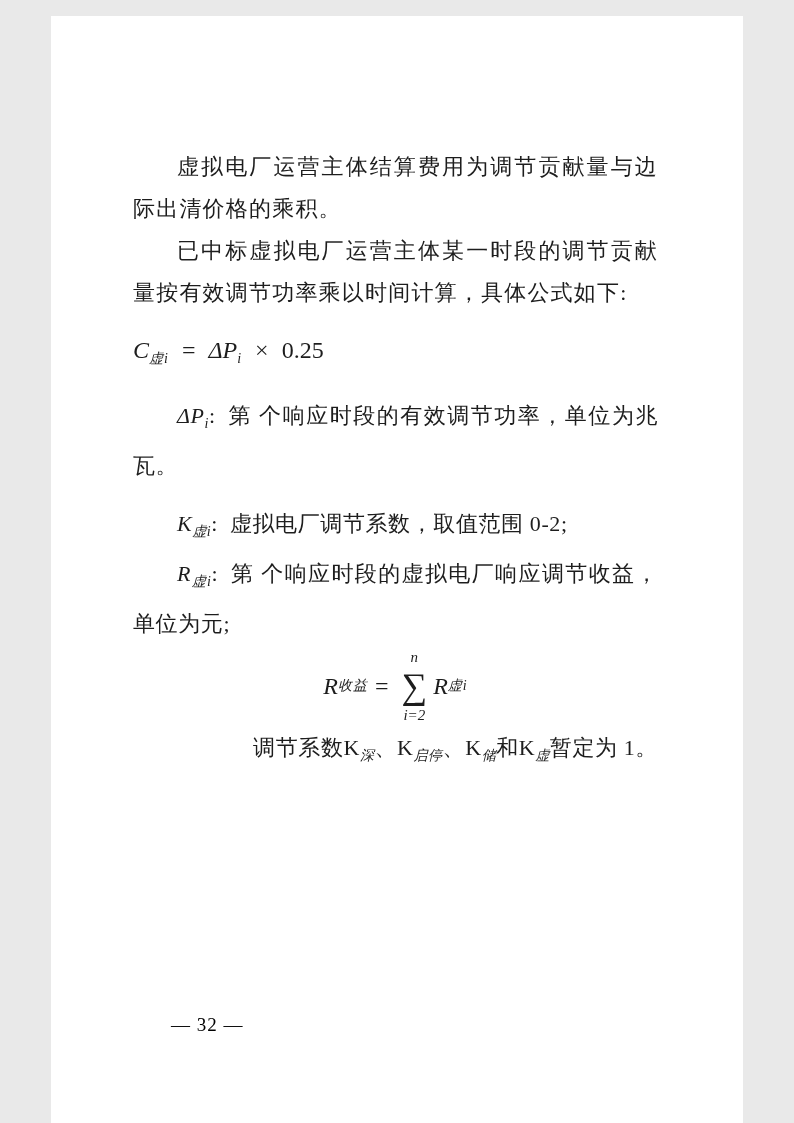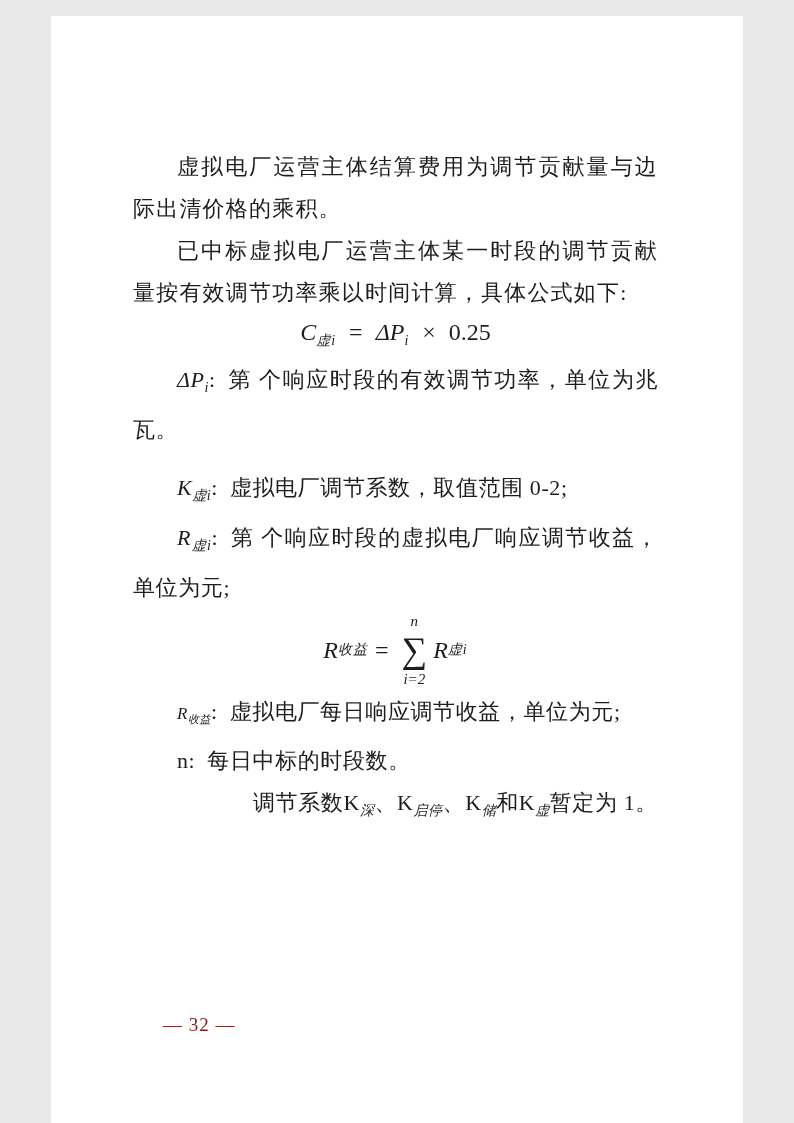--- a/index.html
+++ b/index.html
@@ -15,22 +15,21 @@
     overflow:hidden;
   }
   .para{
     margin:0;
     font-size:22px;line-height:42px;
     text-indent:2em;
     text-align:justify;text-justify:inter-character;
     letter-spacing:1.2px;
   }
   .formula-line{
-    text-align:center;
-    font-size:24px;line-height:28px;
+    font-size:24px;line-height:64px;
     margin:4px 0;
     letter-spacing:0;
     white-space:nowrap;
   }
   .mvar{font-style:italic;}
   .msub{font-style:italic;font-size:14px;vertical-align:-5px;letter-spacing:1px;}
   .mop{margin:0 7px;font-style:normal;}
   .mnum{font-style:normal;}
   .def-line{
     margin:0;
@@ -54,25 +53,26 @@
     display:inline-flex;flex-direction:column;align-items:center;
     margin:0 6px;
   }
   .sum-upper,.sum-lower{font-size:15px;line-height:16px;font-style:italic;letter-spacing:0;}
   .sum-sigma{font-size:36px;line-height:42px;font-style:normal;}
   .coeff{
     margin:0;
     font-size:22px;line-height:42px;
     text-indent:120px;
     letter-spacing:0.6px;
+    text-align:center;
   }
   .footer{
-    position:absolute;left:112px;top:997px;
+    position:absolute;left:120px;top:997px;
     font-size:19px;line-height:24px;letter-spacing:1px;
-    color:#7f1d1d;
+    color:#000000;
   }
 </style>
 </head>
 <body>
 
 <div class="page">
 
   <p class="para">虚拟电厂运营主体结算费用为调节贡献量与边际出清价格的乘积。</p>
 
   <p class="para">已中标虚拟电厂运营主体某一时段的调节贡献量按有效调节功率乘以时间计算，具体公式如下:</p>
@@ -107,28 +107,20 @@
     <span class="mop">=</span>
     <span class="sum-stack">
       <span class="sum-upper">n</span>
       <span class="sum-sigma">∑</span>
       <span class="sum-lower">i=2</span>
     </span>
     <span class="mvar">R</span>
       <span class="msub">虚i</span>
   </div>
 
-  <div>
-    <p class="def-line def-small">
-      <span class="def-sym">R</span><span class="def-sub">收益</span><span class="def-colon">:</span><span>虚拟电厂每日响应调节收益，单位为元;</span>
-    </p>
-    <p class="def-line">
-      <span>n</span><span class="def-colon">:</span><span>每日中标的时段数。</span>
-    </p>
-  </div>
 
   <p class="coeff">
     <span>调节系数</span><span>K</span><span class="def-sub">深</span><span>、</span><span>K</span><span class="def-sub">启停</span><span>、</span><span>K</span><span class="def-sub">储</span><span>和</span><span>K</span><span class="def-sub">虚</span><span>暂定为 1。</span>
   </p>
 
   <div class="footer">— 32 —</div>
 
 </div>
 
 </body></html>

